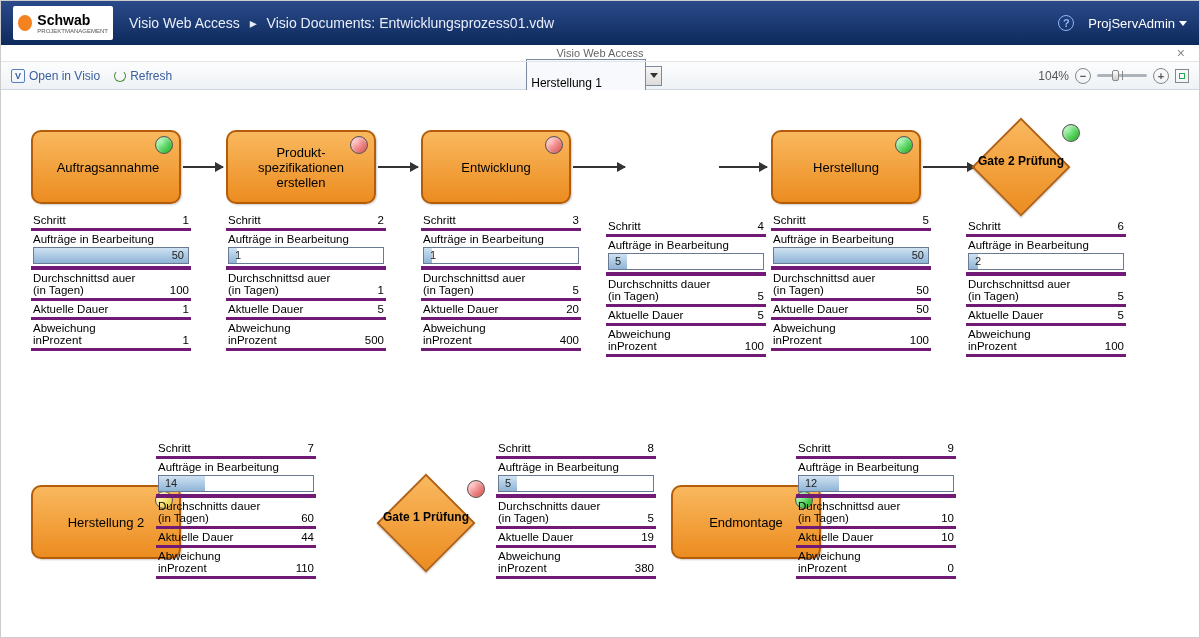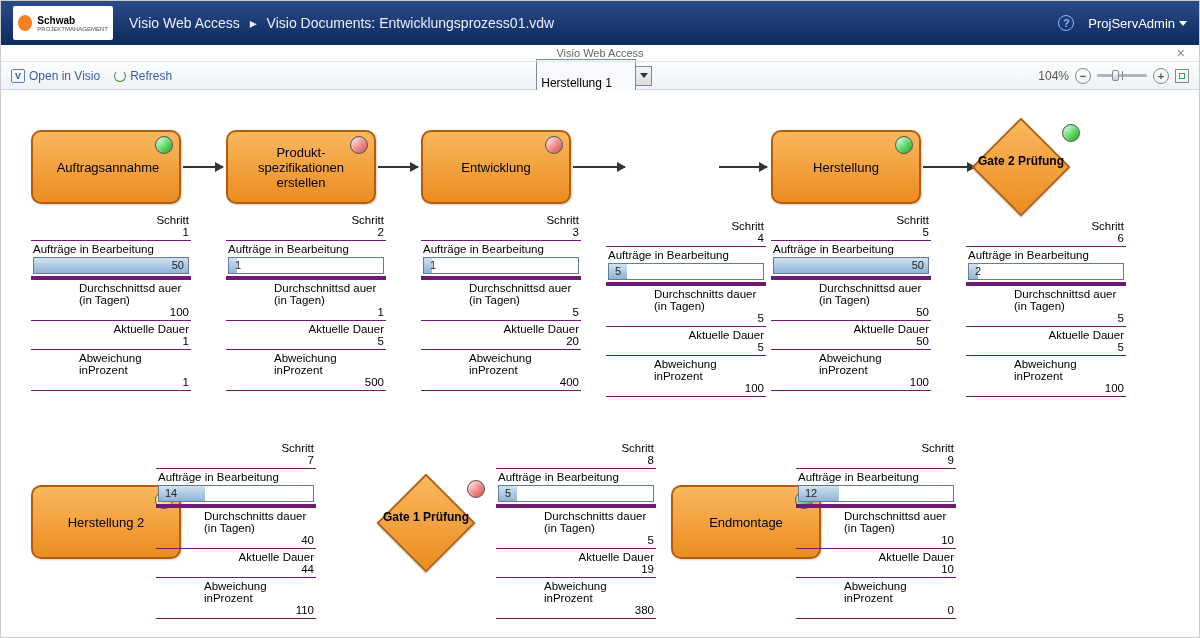--- a/index.html
+++ b/index.html
@@ -25,21 +25,21 @@
     background: #fff;
     height: 34px;
     width: 100px;
     border-radius: 2px;
     display: flex;
     align-items: center;
     padding: 2px 5px;
     margin-right: 16px;
   }
   .logo-circle { width: 16px; height: 16px; border-radius: 50%; background: #f58220; margin-right: 5px; }
-  .logo-text { color: #000; font-size: 10px; font-weight: bold; }
+  .logo-text { color: #000; font-size: 14px; font-weight: bold; }
   .logo-sub { font-size: 6px; color: #555; }
   .breadcrumb { font-size: 14px; color: #e8eefc; }
   .breadcrumb .sep { margin: 0 6px; }
   .header-right {
     margin-left: auto;
     display: flex;
     align-items: center;
     gap: 14px;
   }
   .help-icon {
@@ -87,21 +87,21 @@
   }
   .toolbar-center {
     margin-left: auto; margin-right: auto;
     display: flex; align-items: center;
   }
   .page-select {
     font-size: 12px;
     border: 1px solid #7a8aa0;
     background: #f7f9fc;
     height: 20px;
-    width: 100px;
+    width: 120px;
     padding: 16px 4px;
   }
   .drop-btn {
     border: 1px solid #7a8aa0;
     border-left: none;
     width: 16px; height: 20px;
     background: linear-gradient(#f7f7f7,#dcdcdc);
     display: flex; align-items: center; justify-content: center;
   }
   .drop-btn .caret { border-left: 4px solid transparent; border-right: 4px solid transparent; border-top: 5px solid #333; }
@@ -191,24 +191,23 @@
   }
 
   .info {
     position: absolute;
     width: 160px;
     font-size: 11.5px;
   }
   .info-row {
     display: flex;
     justify-content: space-between;
-    border-bottom: 1px solid #701a75;
+    border-bottom: 3px solid #701a75;
     padding: 2px 2px;
     align-items: flex-end;
-    flex-direction: column;
   }
   .info-row .label { max-width: 110px; }
   .progress-row {
     border-bottom: 4px solid #701a75;
     padding: 2px;
   }
   .progress-row .plabel { margin-bottom: 2px; }
   .progress-bar {
     height: 17px;
     border: 1px solid #6a7a94;
@@ -490,21 +489,21 @@
       </div>
       <div class="progress-row">
         <div class="plabel">Aufträge in Bearbeitung</div>
         <div class="progress-bar">
           <div class="progress-fill" style="width:30%"></div>
           <div class="progress-text left">14</div>
         </div>
       </div>
       <div class="info-row">
         <span class="label">Durchschnitts dauer (in Tagen)</span>
-        <span>40</span>
+        <span>60</span>
       </div>
       <div class="info-row">
         <span class="label">Aktuelle Dauer</span>
         <span>44</span>
       </div>
       <div class="info-row">
         <span class="label">Abweichung inProzent</span>
         <span>110</span>
       </div>
     </div>

